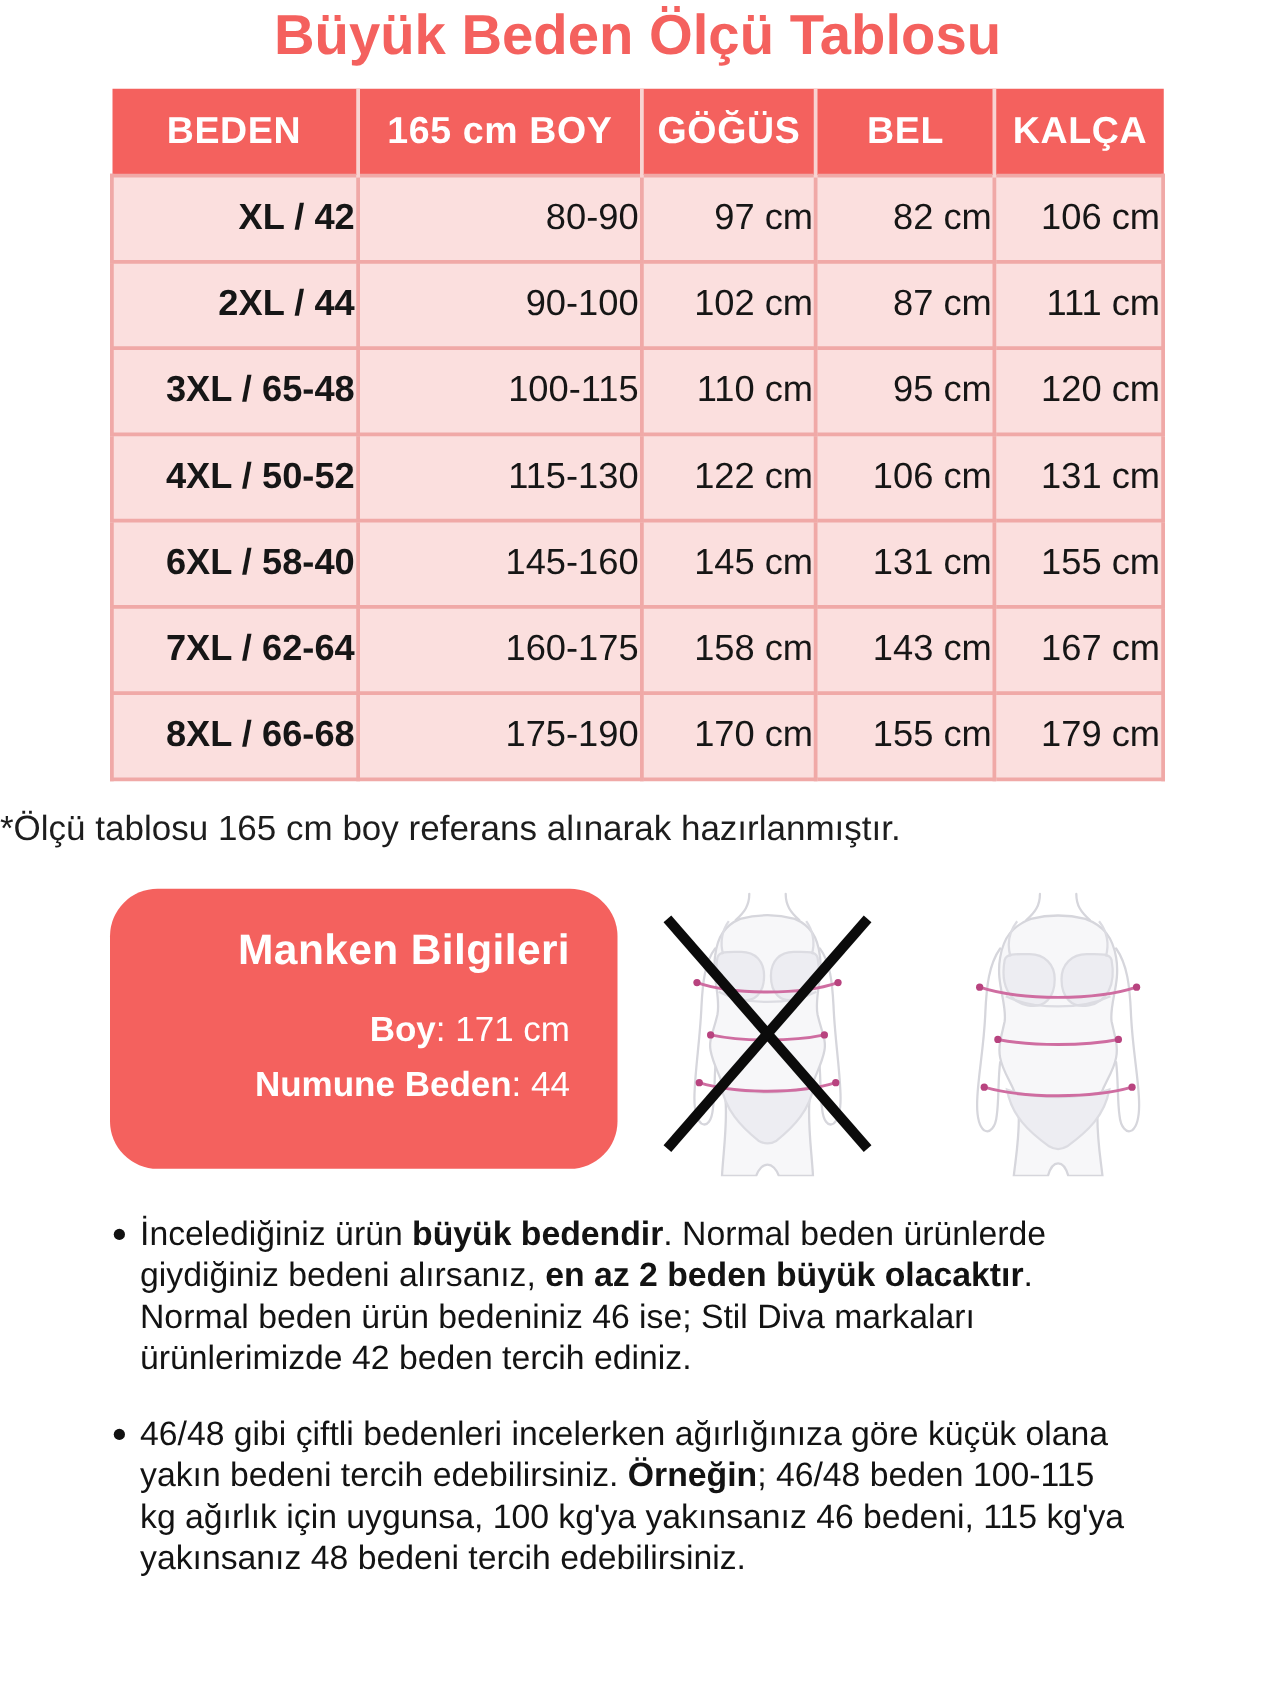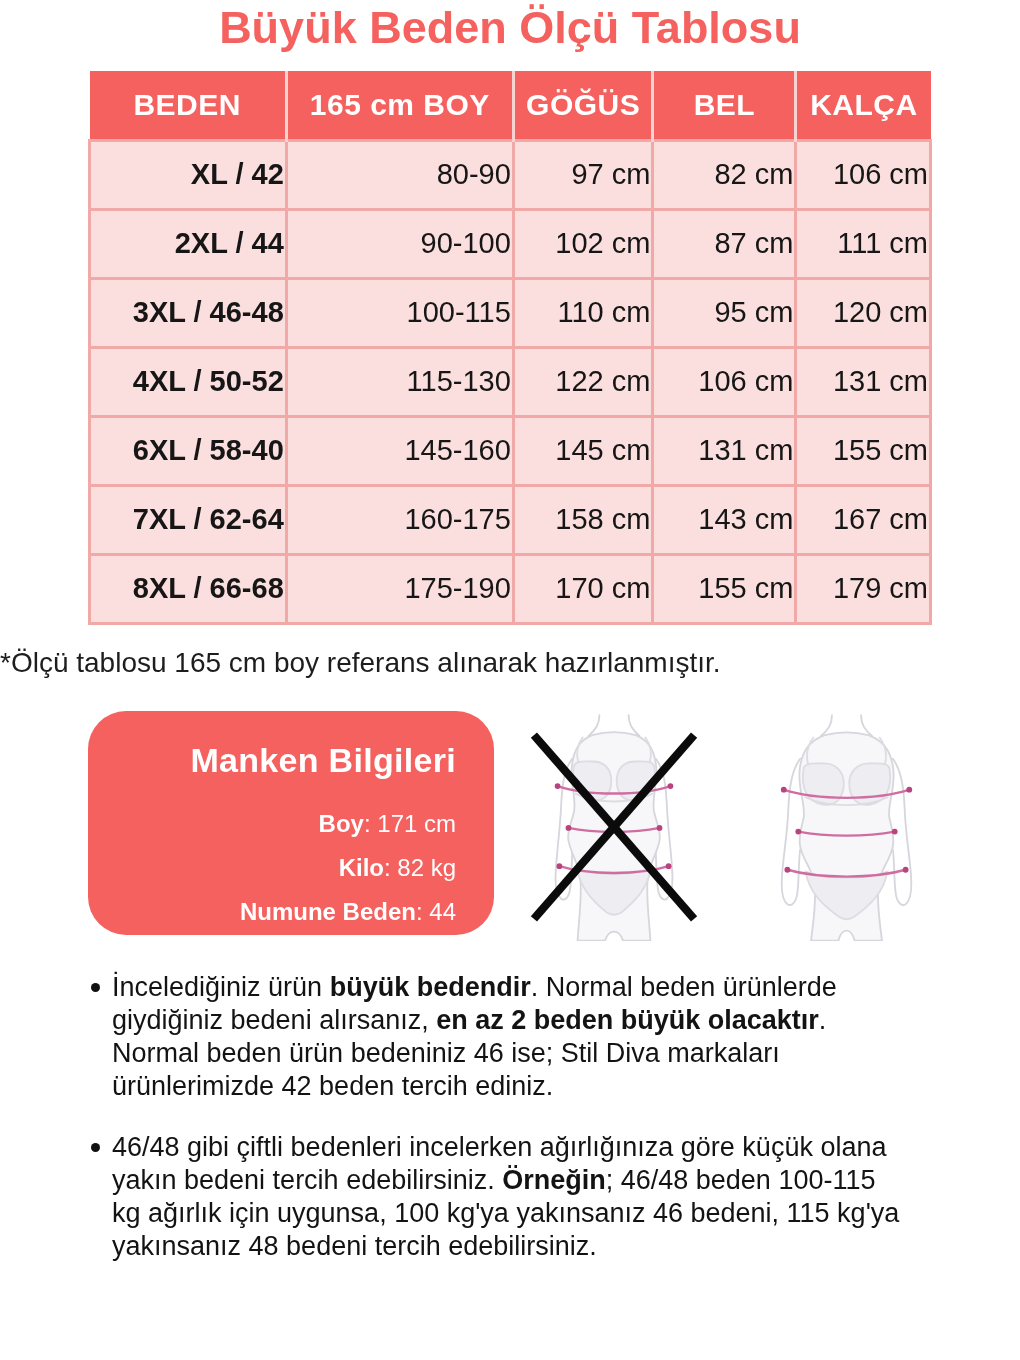--- a/index.html
+++ b/index.html
@@ -54,21 +54,21 @@
     margin:26px 50px 0 88px;
     text-align:right;
   }
   .model-card{
     flex:0 0 406px;height:224px;background:var(--red);
     border-radius:38px;color:#ffffff;padding:30px 38px 24px 40px;
   }
   .model-card h2{
     margin:0 0 22px 0;font-size:34px;font-weight:bold;letter-spacing:.3px;
   }
-  .model-field{font-size:24px;line-height:44px;}
+  .model-field{font-size:28px;line-height:44px;}
   .model-field .lbl{font-weight:bold;}
   .figures{
     flex:1;display:flex;justify-content:center;align-items:flex-start;
     gap:46px;padding-top:8px;
   }
   .figure-svg{display:block;}
   ul.bullets{
     margin:30px 110px 0 88px;padding:0;list-style:none;max-width:822px;
   }
   .bullets li{
@@ -114,21 +114,21 @@
           <td>106 cm</td>
         </tr>
         <tr>
           <td>2XL / 44</td>
           <td>90-100</td>
           <td>102 cm</td>
           <td>87 cm</td>
           <td>111 cm</td>
         </tr>
         <tr>
-          <td>3XL / 46-48</td>
+          <td>3XL / 65-48</td>
           <td>100-115</td>
           <td>110 cm</td>
           <td>95 cm</td>
           <td>120 cm</td>
         </tr>
         <tr>
           <td>4XL / 50-52</td>
           <td>115-130</td>
           <td>122 cm</td>
           <td>106 cm</td>
@@ -159,21 +159,20 @@
   </table>
 
   <p class="note">*Ölçü tablosu 165 cm boy referans alınarak hazırlanmıştır.</p>
 
   <div class="model-row">
 
     <div class="model-card">
       <h2>Manken Bilgileri</h2>
       <div class="model-fields">
           <div class="model-field"><span class="lbl">Boy</span><span>: 171 cm</span></div>
-          <div class="model-field"><span class="lbl">Kilo</span><span>: 82 kg</span></div>
           <div class="model-field"><span class="lbl">Numune Beden</span><span>: 44</span></div>
         </div>
     </div>
 
     <div class="figures">
 
       <svg class="figure-svg" width="182" height="228" viewBox="0 0 200 250">
         <g stroke="var(--fig-line)" stroke-width="2" fill="none" stroke-linecap="round">
           <path d="M84,2 C84,12 80,18 72,25"></path>
           <path d="M116,2 C116,12 120,18 128,25"></path>

